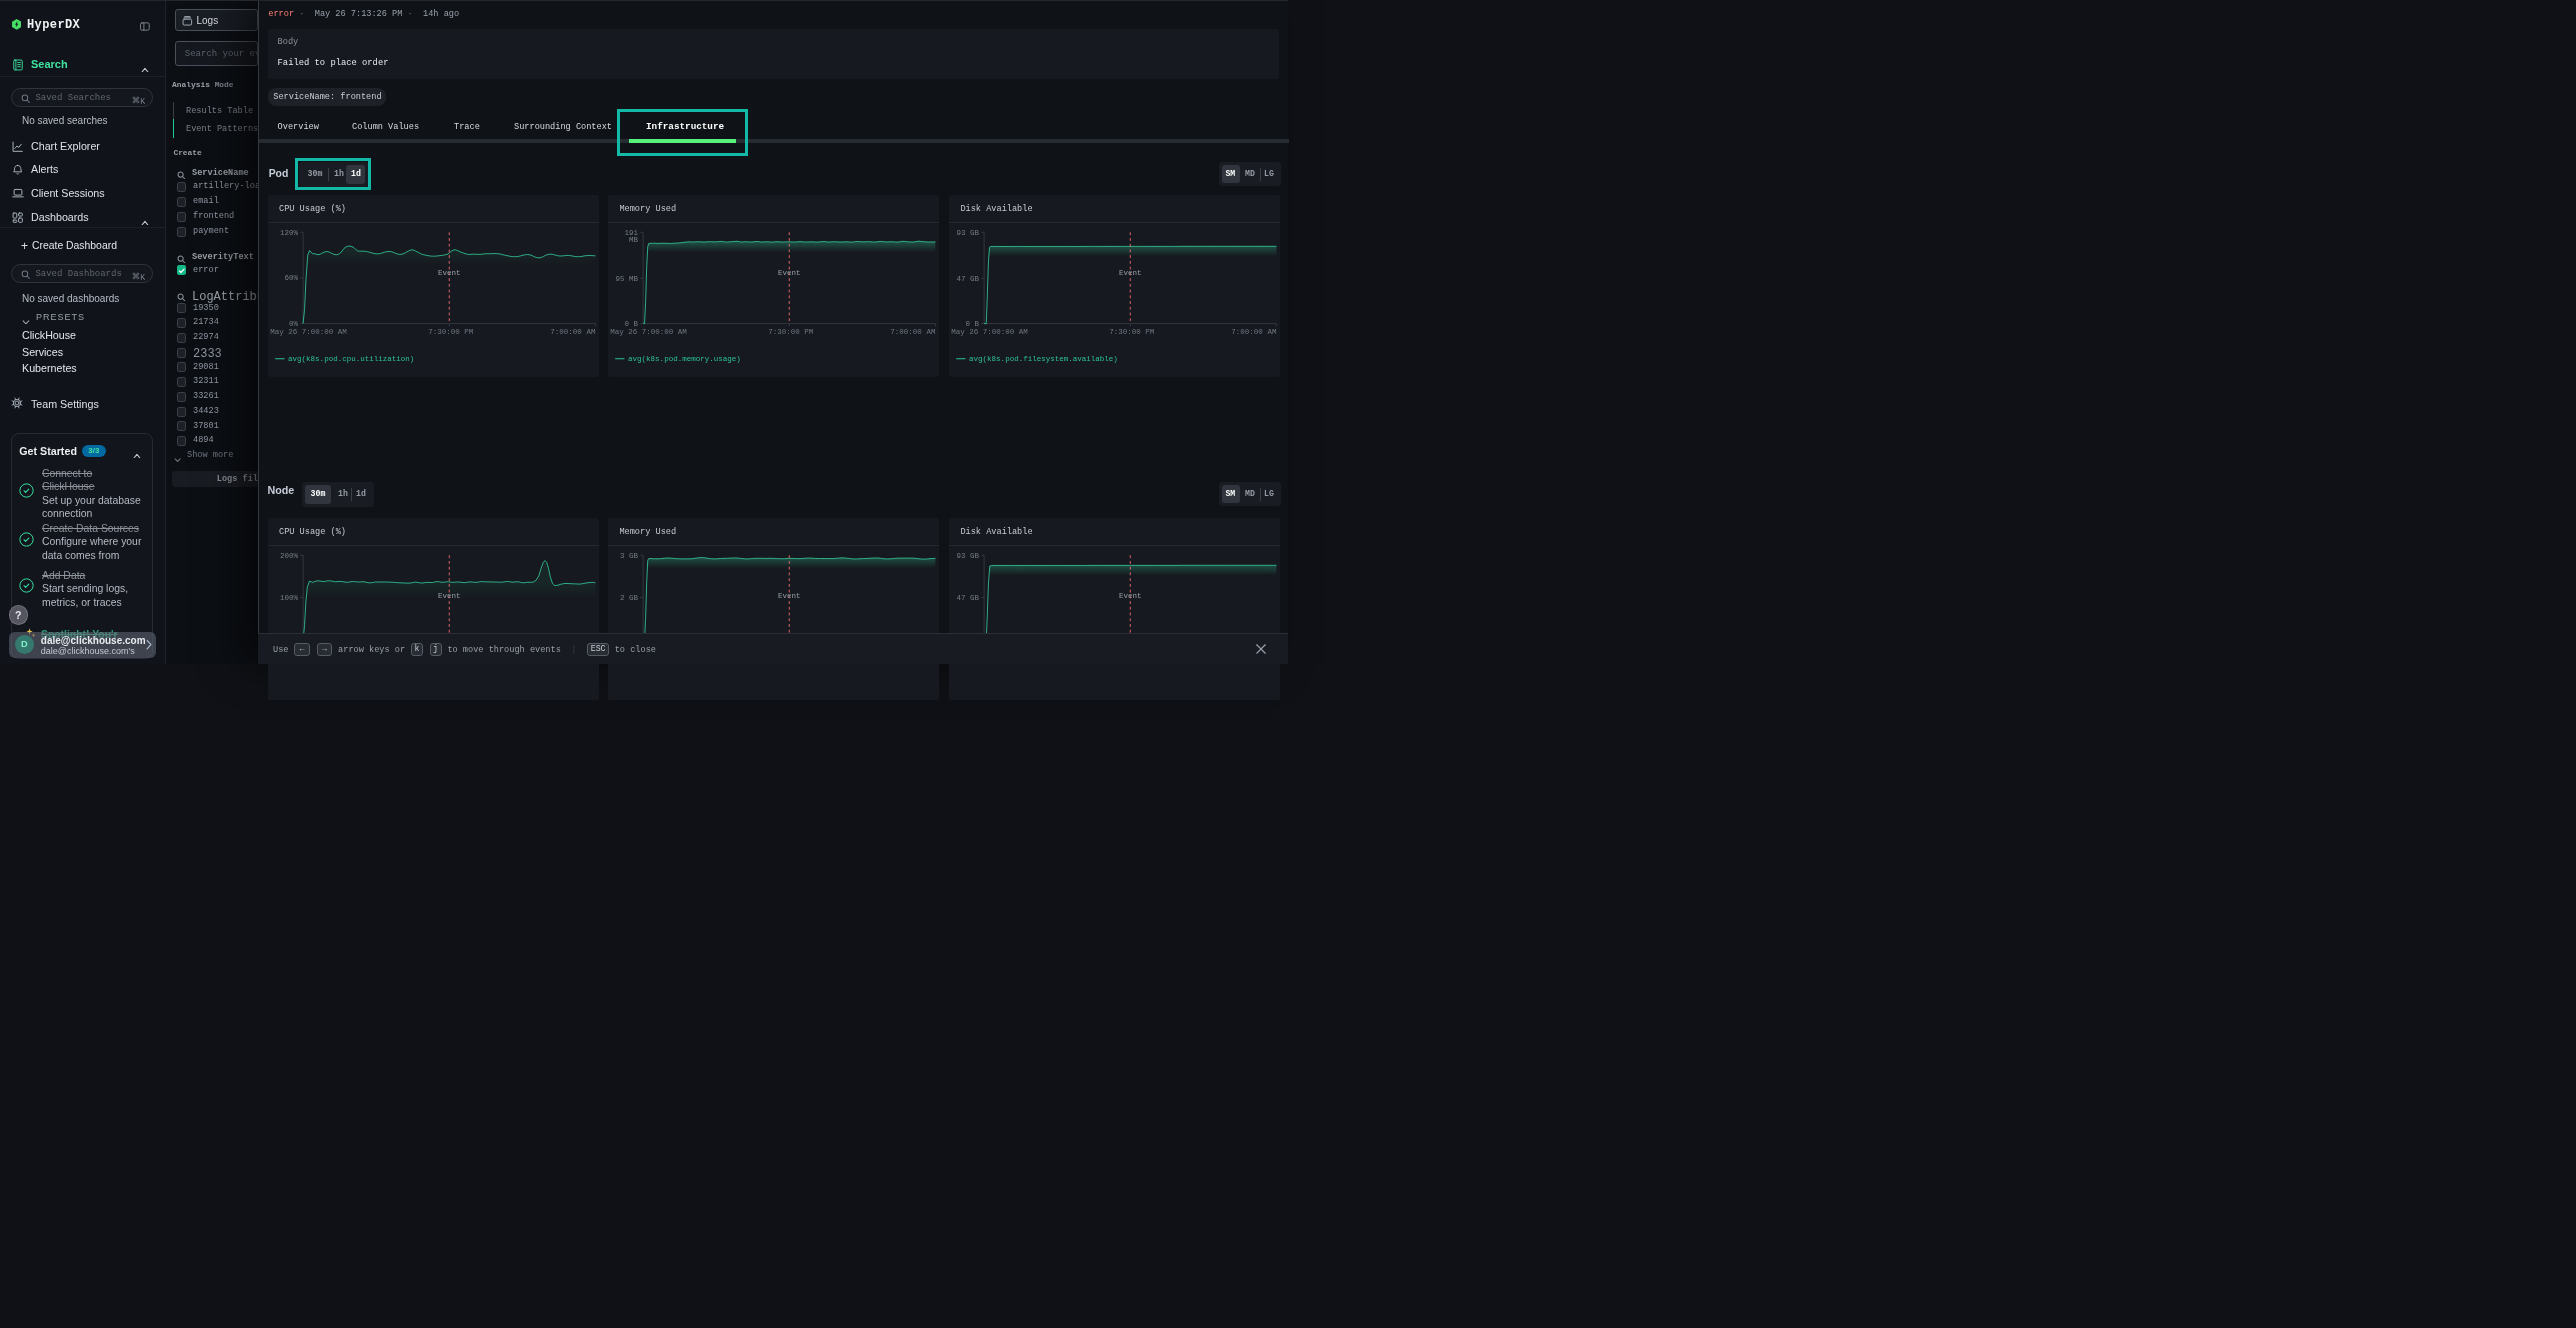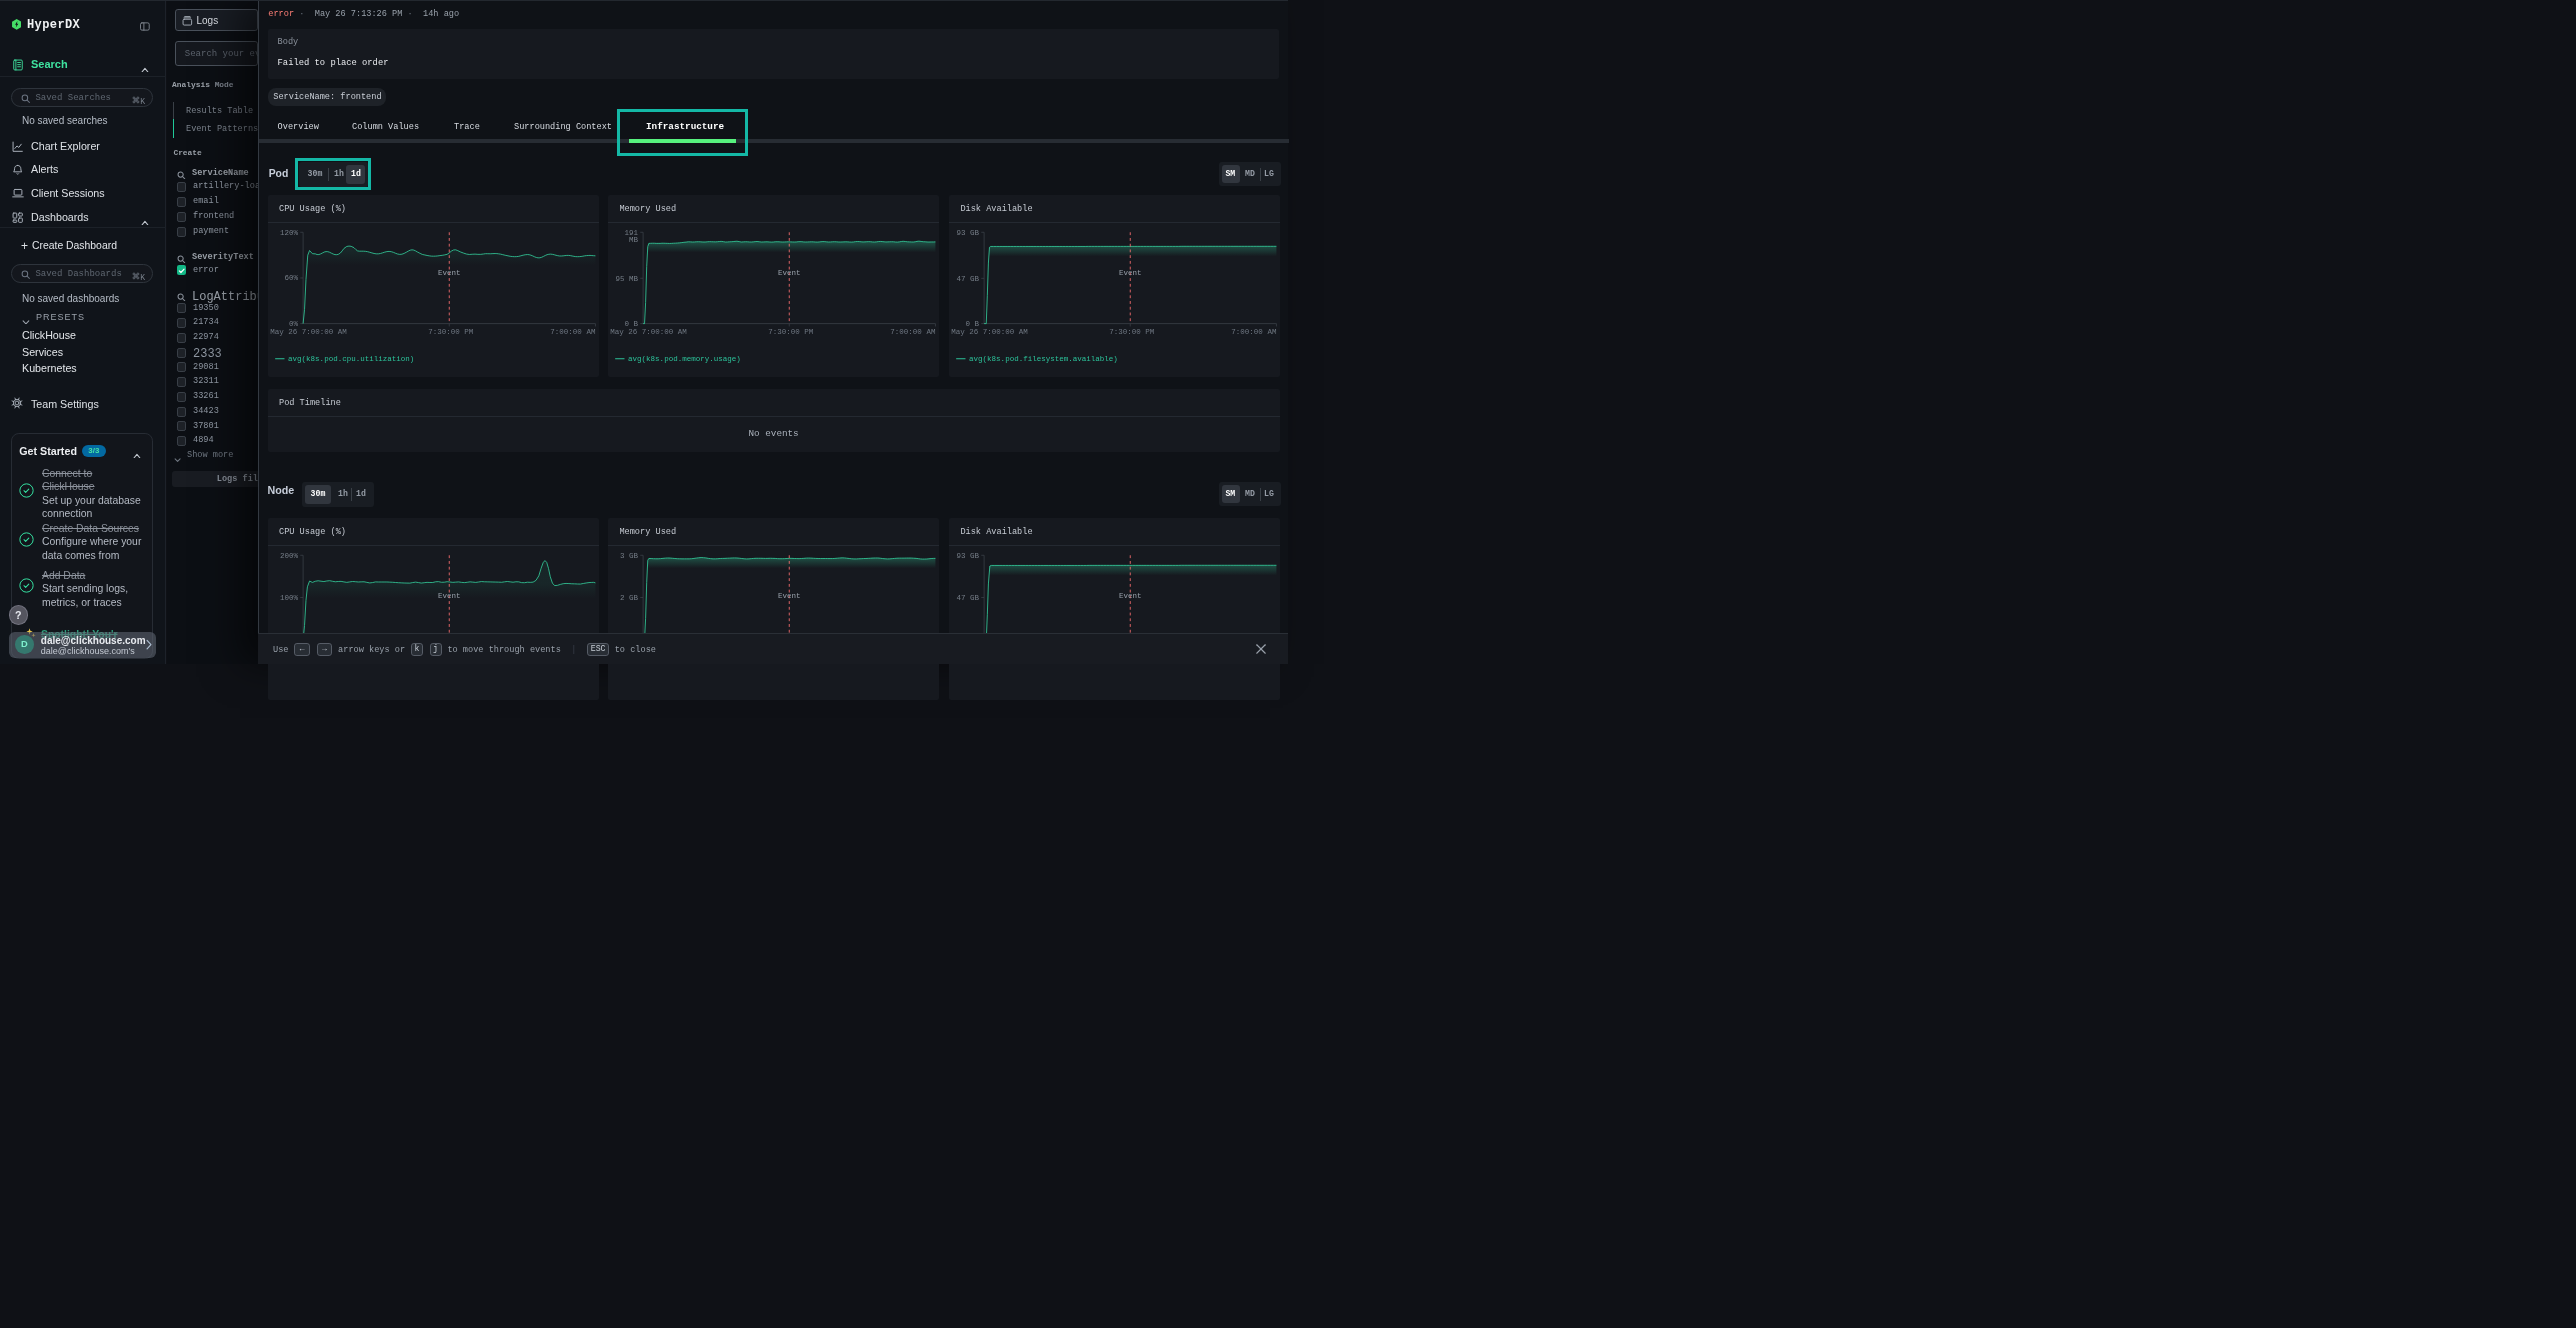--- a/index.html
+++ b/index.html
@@ -425,26 +425,20 @@
           <text x="42" y="114.5" text-anchor="end" font-family="Liberation Mono, monospace" font-size="10.5" fill="#757d87">47 GB</text>
           <line x1="253.0" y1="170" x2="253.0" y2="174" stroke="#3e444c" stroke-width="1"></line>
           <line x1="457" y1="170" x2="457" y2="174" stroke="#3e444c" stroke-width="1"></line>
           <path d="M49.0 170.0 L52.0 170.0 L53.5 135.0 L55.0 92.0 L57.0 67.0 L59.0 66.2 L63.0 66.2 L67.0 66.2 L71.1 66.2 L75.1 66.2 L79.1 66.2 L83.1 66.2 L87.1 66.2 L91.2 66.2 L95.2 66.2 L99.2 66.2 L103.2 66.2 L107.2 66.2 L111.3 66.2 L115.3 66.2 L119.3 66.2 L123.3 66.2 L127.3 66.2 L131.4 66.2 L135.4 66.2 L139.4 66.2 L143.4 66.2 L147.4 66.2 L151.5 66.2 L155.5 66.2 L159.5 66.2 L163.5 66.2 L167.5 66.2 L171.6 66.2 L175.6 66.2 L179.6 66.2 L183.6 66.2 L187.6 66.2 L191.7 66.2 L195.7 66.1 L199.7 66.1 L203.7 66.1 L207.7 66.1 L211.8 66.1 L215.8 66.1 L219.8 66.1 L223.8 66.1 L227.8 66.1 L231.9 66.1 L235.9 66.1 L239.9 66.1 L243.9 66.1 L247.9 66.1 L252.0 66.1 L256.0 66.1 L260.0 66.1 L264.0 66.1 L268.1 66.1 L272.1 66.1 L276.1 66.1 L280.1 66.1 L284.1 66.1 L288.2 66.1 L292.2 66.1 L296.2 66.1 L300.2 66.1 L304.2 66.1 L308.3 66.1 L312.3 66.1 L316.3 66.1 L320.3 66.1 L324.3 66.0 L328.4 66.0 L332.4 66.0 L336.4 66.0 L340.4 66.0 L344.4 66.0 L348.5 66.0 L352.5 66.0 L356.5 66.0 L360.5 66.0 L364.5 66.0 L368.6 66.0 L372.6 66.0 L376.6 66.0 L380.6 66.0 L384.6 66.0 L388.7 66.0 L392.7 66.0 L396.7 66.0 L400.7 66.0 L404.7 66.0 L408.8 66.0 L412.8 66.0 L416.8 66.0 L420.8 66.0 L424.8 66.0 L428.9 66.0 L432.9 66.0 L436.9 66.0 L440.9 66.0 L444.9 66.0 L449.0 66.0 L453.0 66.0 L457.0 66.0 L457 170 L49 170 Z" fill="url(#gn3)" stroke="none"></path>
           <path d="M49.0 170.0 L52.0 170.0 L53.5 135.0 L55.0 92.0 L57.0 67.0 L59.0 66.2 L63.0 66.2 L67.0 66.2 L71.1 66.2 L75.1 66.2 L79.1 66.2 L83.1 66.2 L87.1 66.2 L91.2 66.2 L95.2 66.2 L99.2 66.2 L103.2 66.2 L107.2 66.2 L111.3 66.2 L115.3 66.2 L119.3 66.2 L123.3 66.2 L127.3 66.2 L131.4 66.2 L135.4 66.2 L139.4 66.2 L143.4 66.2 L147.4 66.2 L151.5 66.2 L155.5 66.2 L159.5 66.2 L163.5 66.2 L167.5 66.2 L171.6 66.2 L175.6 66.2 L179.6 66.2 L183.6 66.2 L187.6 66.2 L191.7 66.2 L195.7 66.1 L199.7 66.1 L203.7 66.1 L207.7 66.1 L211.8 66.1 L215.8 66.1 L219.8 66.1 L223.8 66.1 L227.8 66.1 L231.9 66.1 L235.9 66.1 L239.9 66.1 L243.9 66.1 L247.9 66.1 L252.0 66.1 L256.0 66.1 L260.0 66.1 L264.0 66.1 L268.1 66.1 L272.1 66.1 L276.1 66.1 L280.1 66.1 L284.1 66.1 L288.2 66.1 L292.2 66.1 L296.2 66.1 L300.2 66.1 L304.2 66.1 L308.3 66.1 L312.3 66.1 L316.3 66.1 L320.3 66.1 L324.3 66.0 L328.4 66.0 L332.4 66.0 L336.4 66.0 L340.4 66.0 L344.4 66.0 L348.5 66.0 L352.5 66.0 L356.5 66.0 L360.5 66.0 L364.5 66.0 L368.6 66.0 L372.6 66.0 L376.6 66.0 L380.6 66.0 L384.6 66.0 L388.7 66.0 L392.7 66.0 L396.7 66.0 L400.7 66.0 L404.7 66.0 L408.8 66.0 L412.8 66.0 L416.8 66.0 L420.8 66.0 L424.8 66.0 L428.9 66.0 L432.9 66.0 L436.9 66.0 L440.9 66.0 L444.9 66.0 L449.0 66.0 L453.0 66.0 L457.0 66.0" fill="none" stroke="#35d6a2" stroke-width="1.1" stroke-linejoin="round"></path>
           <line x1="253.0" y1="52" x2="253.0" y2="170" stroke="#ff7070" stroke-width="1.2" stroke-dasharray="4 4"></line>
           <text x="253.0" y="111" text-anchor="middle" font-family="Liberation Mono, monospace" font-size="10.5" fill="#99a1ab">Event</text>
         </svg>
       </div>
     </div>
-<div class="abs" style="left:8.6px;top:389px;width:1012px;height:63px;background:#16191f;border-radius:2.1px">
-      <div class="abs" style="left:0;top:0;right:0;height:28px;border-bottom:0.7px solid #242931">
-        <span class="abs mono" style="left:11.4px;top:9.3px;font-size:8.6px;color:#c6cbd3">Pod Timeline</span>
-      </div>
-      <div class="abs mono" style="left:0;top:39px;width:100%;text-align:center;font-size:9.3px;color:#aab1bb">No events</div>
-    </div>
 <div class="abs" style="left:8.6px;top:484px;font-size:10.7px;font-weight:600;color:#c7ceda">Node</div>
 <div class="abs" style="left:43px;top:482px;width:72px;height:25px;background:#191d23;border-radius:2.9px">
       <div class="abs" style="left:2.9px;top:2.9px;width:26px;height:19.3px;background:#31363e;border-radius:2.9px"></div>
       <span class="abs mono" style="left:8.6px;top:7.2px;font-size:8.2px;font-weight:bold;color:#fff">30m</span>
       <span class="abs mono" style="left:36px;top:7.2px;font-size:8.2px;font-weight:bold;color:#959ca6">1h</span>
       <div class="abs" style="left:49px;top:5.7px;width:0.7px;height:13.6px;background:#3a4047"></div>
       <span class="abs mono" style="left:54px;top:7.2px;font-size:8.2px;font-weight:bold;color:#959ca6">1d</span>
     </div>
 <div class="abs" style="left:960px;top:482px;width:62px;height:24px;background:#191d23;border-radius:2.9px">
       <div class="abs" style="left:2.9px;top:2.9px;width:18.6px;height:18.6px;background:#31363e;border-radius:2.9px"></div>

